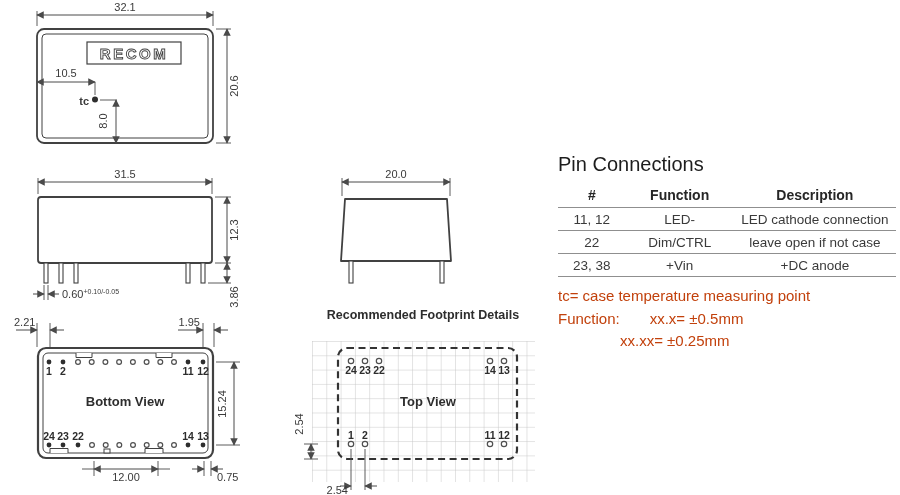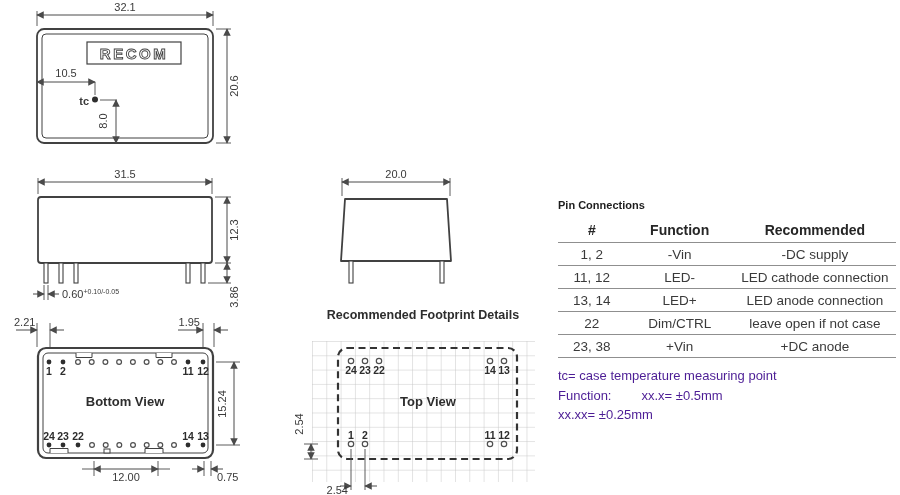--- a/index.html
+++ b/index.html
@@ -20,30 +20,30 @@
   .end  { text-anchor:end; }
   .bt   { font:bold 13px "Liberation Sans", sans-serif; fill:#2d2d2d; text-anchor:middle; }
   .ht   { font:bold 12.5px "Liberation Sans", sans-serif; fill:#2d2d2d; text-anchor:middle; }
   .pl   { font:bold 10.5px "Liberation Sans", sans-serif; fill:#2d2d2d; text-anchor:middle; }
   .logoT{ font:bold 15px "Liberation Sans", sans-serif; fill:none; stroke:#414141; stroke-width:0.9; letter-spacing:2.5px; text-anchor:middle; }
   .dotF { fill:#2e2e2e; }
   .padO { fill:#ffffff; stroke:#4f4f4f; stroke-width:1.2; }
 
   
   .panel { position:absolute; left:558px; top:153px; width:338px; color:#3a3a3a; }
-  .panel-title { font-size:11px; font-weight:bold; color:#1d1d1d;margin-top:46px; }
+  .panel-title { font-size:20px; font-weight:normal; color:#1d1d1d; }
   table.pins { width:100%; border-collapse:collapse; margin-top:9px; font-size:13.5px; text-align:center; }
   table.pins th { font-size:14px; font-weight:bold; color:#262626; padding:2px 0 4px; border-bottom:1.5px solid #8f8f8f; }
   table.pins td { padding:4px 0 3px; border-bottom:1.5px solid #8f8f8f; color:#3a3a3a; }
   .col-num  { width:20%; }
   .col-func { width:32%; }
   .col-desc { width:48%; }
-  .notes { margin-top:8px; font-size:13px; line-height:1.5; color:#4c1d95; }
+  .notes { margin-top:8px; font-size:15px; line-height:1.5; color:#c2410c; }
   .tol-val1 { margin-left:30px; }
-  .tol-line2 { }
+  .tol-line2 { margin-left:62px; }
 </style>
 </head>
 <body>
 
 <div id="stage">
 
   <svg width="548" height="495" viewBox="0 0 548 495">
     <defs>
       <marker id="ar" viewBox="0 0 10 10" refX="9" refY="5" markerWidth="7.5" markerHeight="7.5" orient="auto-start-reverse">
         <path d="M0,0 L10,5 L0,10 z" fill="#4a4a4a"></path>
@@ -242,38 +242,28 @@
     <table class="pins">
       <colgroup>
           <col class="col-num">
           <col class="col-func">
           <col class="col-desc">
         </colgroup>
       <thead>
         <tr>
           <th>#</th>
           <th>Function</th>
-          <th>Recommended</th>
+          <th>Description</th>
         </tr>
       </thead>
       <tbody>
-        <tr>
-          <td>1, 2</td>
-          <td>-Vin</td>
-          <td>-DC supply</td>
-        </tr>
         <tr>
           <td>11, 12</td>
           <td>LED-</td>
           <td>LED cathode connection</td>
-        </tr>
-        <tr>
-          <td>13, 14</td>
-          <td>LED+</td>
-          <td>LED anode connection</td>
         </tr>
         <tr>
           <td>22</td>
           <td>Dim/CTRL</td>
           <td>leave open if not case</td>
         </tr>
         <tr>
           <td>23, 38</td>
           <td>+Vin</td>
           <td>+DC anode</td>

